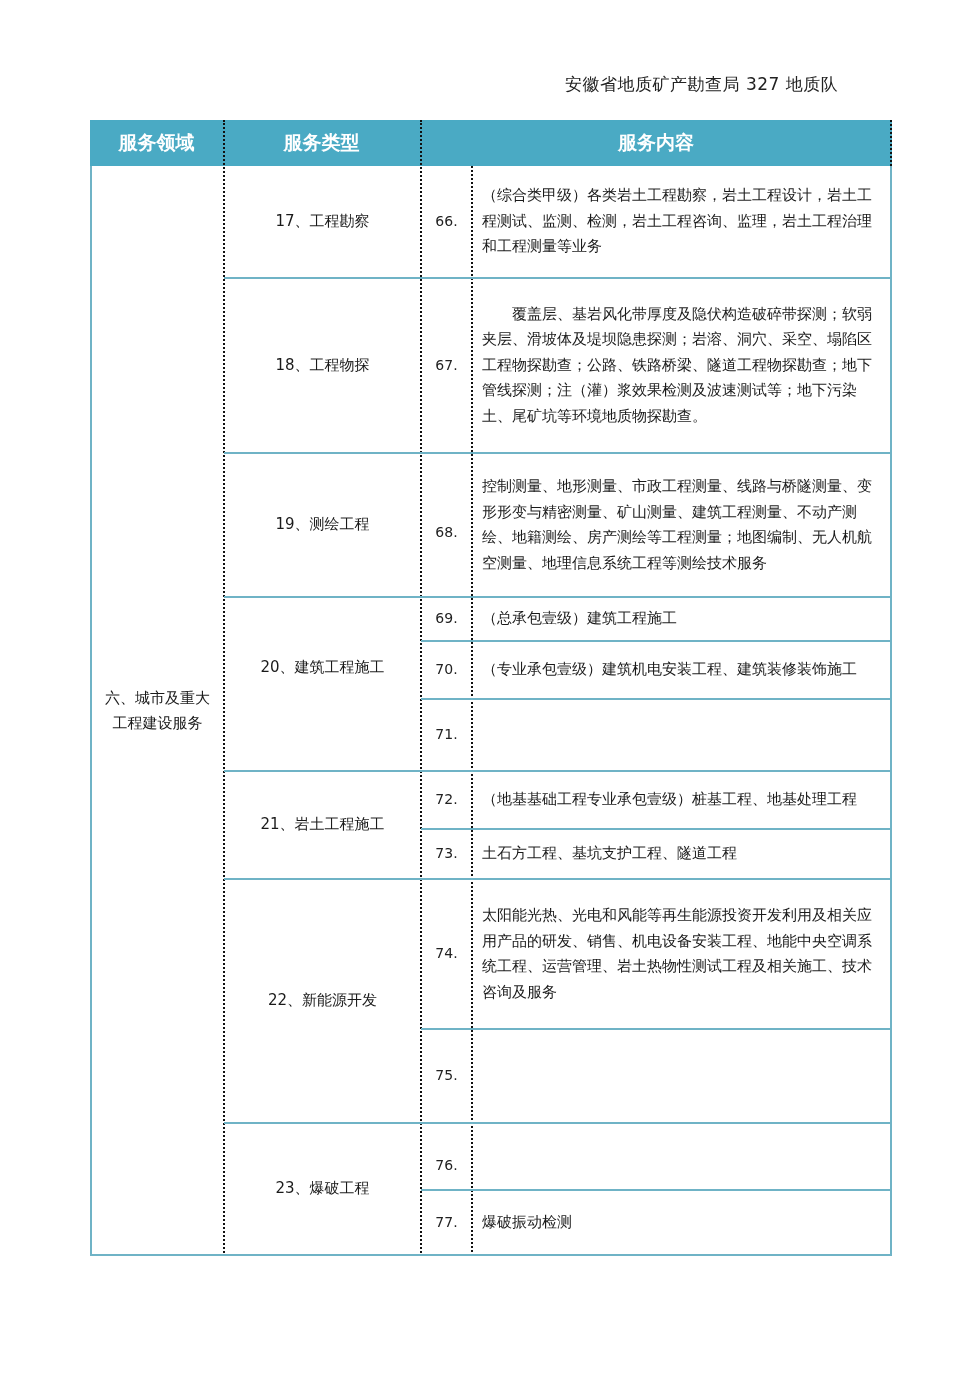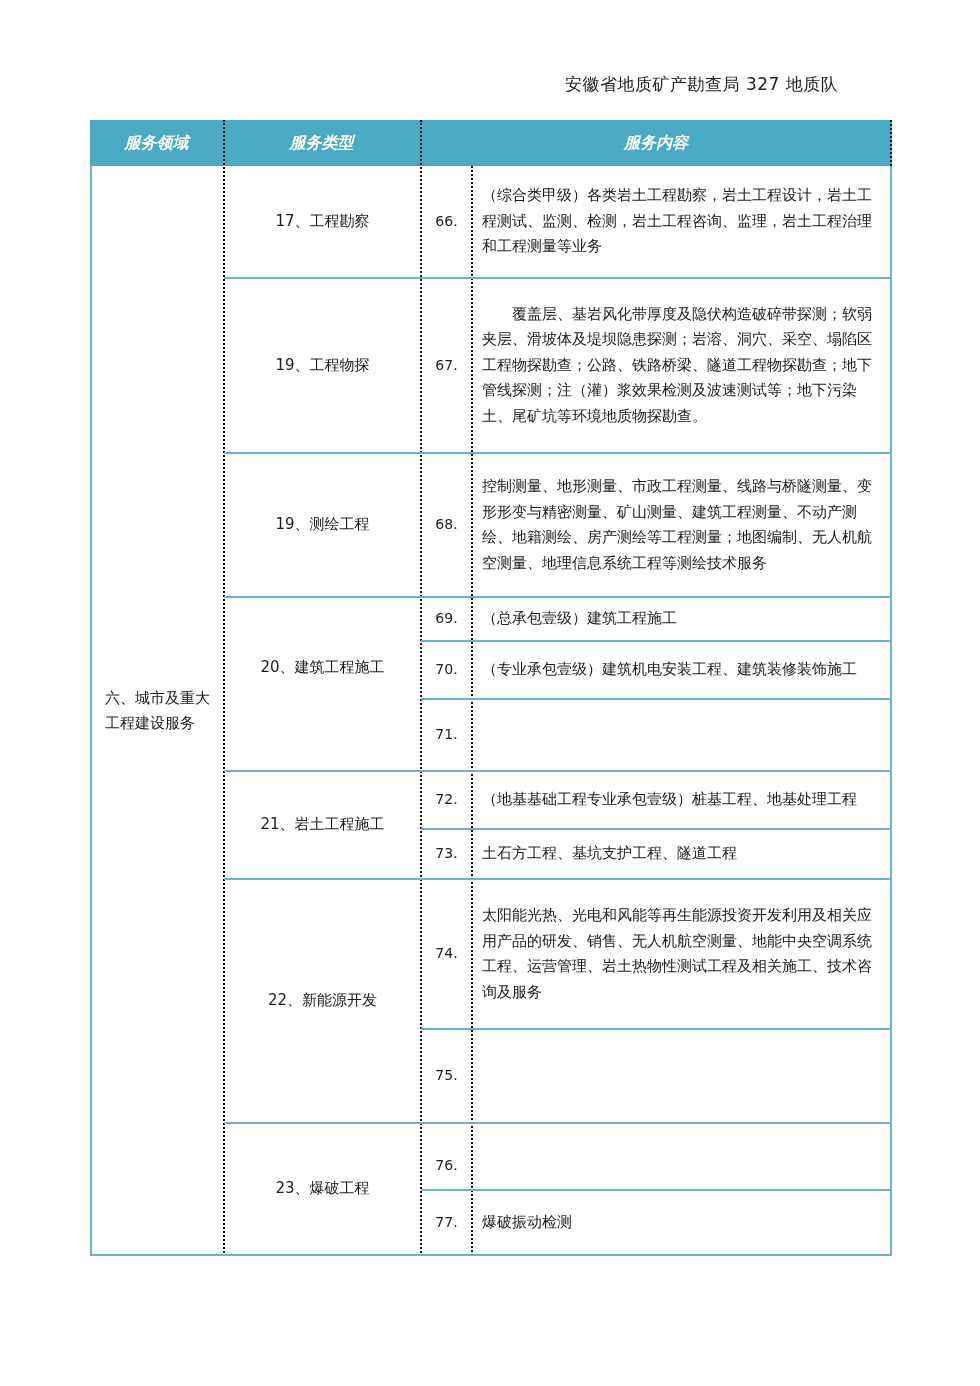--- a/index.html
+++ b/index.html
@@ -3,28 +3,28 @@
   <meta charset="utf-8">
   <style>
     html, body { margin: 0; padding: 0; background: #ffffff; }
     body { width: 980px; height: 1386px; position: relative; overflow: hidden;
            font-family: "DejaVu Sans", "Liberation Sans", sans-serif; color: #1a1a1a; }
     .org { position: absolute; left: 538px; top: 73px; font-size: 17px; color: #222;
            font-family: "DejaVu Sans", sans-serif; letter-spacing: 0.5px; margin-left: 27px; }
     .tbl { position: absolute; left: 90px; top: 120px; width: 802px; height: 1136px; }
     .hdr { position: absolute; left: 0; top: 0; width: 802px; height: 46px; background: #4aaac4; }
     .hcell { position: absolute; top: 0; height: 46px; display: flex; align-items: center;
-             justify-content: center; color: #ffffff; font-weight: bold; font-size: 16px; font-style: italic; }
+             justify-content: center; color: #ffffff; font-weight: bold; font-size: 19px; }
     .vdot { position: absolute; width: 0; border-left: 2px dotted #111; }
     .hline { position: absolute; height: 0; border-top: 2px solid #6fb3c6; }
     .outer-l { position: absolute; left: 0; top: 46px; width: 0; height: 1090px; border-left: 2px solid #6fb3c6; }
     .outer-r { position: absolute; left: 800px; top: 46px; width: 0; height: 1090px; border-left: 2px solid #6fb3c6; }
     .outer-b { position: absolute; left: 0; top: 1134px; width: 802px; height: 0; border-top: 2px solid #6fb3c6; }
     .cell { position: absolute; display: flex; align-items: center; font-size: 15px; line-height: 25.5px; }
-    .center { justify-content: center; text-align: left; }
+    .center { justify-content: center; text-align: center; }
     .num { justify-content: center; font-size: 14px; color: #222; }
     .content { padding: 0 8px 0 9px; box-sizing: border-box; }
     .content span { display: block; }
     .indent { text-indent: 2em; }
   </style>
 </head>
 <body>
 
 <div class="org">安徽省地质矿产勘查局 327 地质队</div>
 
@@ -57,30 +57,30 @@
   <div class="hline" style="left:331px;top:520px;width:471px;"></div>
   <div class="hline" style="left:331px;top:578px;width:471px;"></div>
   <div class="hline" style="left:134px;top:650px;width:668px;"></div>
   <div class="hline" style="left:331px;top:708px;width:471px;"></div>
   <div class="hline" style="left:134px;top:758px;width:668px;"></div>
   <div class="hline" style="left:331px;top:908px;width:471px;"></div>
   <div class="hline" style="left:134px;top:1002px;width:668px;"></div>
   <div class="hline" style="left:331px;top:1069px;width:471px;"></div>
 
   <div class="cell center" style="left:135px;top:46px;width:195px;height:111px;">17、工程勘察</div>
-  <div class="cell center" style="left:135px;top:159px;width:195px;height:173px;">19、工程物探</div>
+  <div class="cell center" style="left:135px;top:159px;width:195px;height:173px;">18、工程物探</div>
   <div class="cell center" style="left:135px;top:334px;width:195px;height:142px;">19、测绘工程</div>
   <div class="cell center" style="left:135px;top:478px;width:195px;height:140px;">20、建筑工程施工</div>
   <div class="cell center" style="left:135px;top:652px;width:195px;height:106px;">21、岩土工程施工</div>
   <div class="cell center" style="left:135px;top:760px;width:195px;height:242px;">22、新能源开发</div>
   <div class="cell center" style="left:135px;top:1004px;width:195px;height:130px;">23、爆破工程</div>
 
   <div class="cell num" style="left:332px;top:46px;width:49px;height:111px;">66.</div>
   <div class="cell num" style="left:332px;top:159px;width:49px;height:173px;">67.</div>
-  <div class="cell num" style="left:332px;top:334px;width:49px;height:142px;">68.</div>
+  <div class="cell num" style="left:332px;top:342px;width:49px;height:142px;">68.</div>
   <div class="cell num" style="left:332px;top:478px;width:49px;height:42px;">69.</div>
   <div class="cell num" style="left:332px;top:522px;width:49px;height:56px;">70.</div>
   <div class="cell num" style="left:332px;top:580px;width:49px;height:70px;">71.</div>
   <div class="cell num" style="left:332px;top:652px;width:49px;height:56px;">72.</div>
   <div class="cell num" style="left:332px;top:710px;width:49px;height:48px;">73.</div>
   <div class="cell num" style="left:332px;top:760px;width:49px;height:148px;">74.</div>
   <div class="cell num" style="left:332px;top:910px;width:49px;height:92px;">75.</div>
   <div class="cell num" style="left:332px;top:1004px;width:49px;height:84px;">76.</div>
   <div class="cell num" style="left:332px;top:1071px;width:49px;height:63px;">77.</div>
 
@@ -99,18 +99,18 @@
   <div class="cell content" style="left:383px;top:522px;width:417px;height:56px;">
       <span>（专业承包壹级）建筑机电安装工程、建筑装修装饰施工</span>
     </div>
   <div class="cell content" style="left:383px;top:652px;width:417px;height:56px;">
       <span>（地基基础工程专业承包壹级）桩基工程、地基处理工程</span>
     </div>
   <div class="cell content" style="left:383px;top:710px;width:417px;height:48px;">
       <span>土石方工程、基坑支护工程、隧道工程</span>
     </div>
   <div class="cell content" style="left:383px;top:760px;width:417px;height:148px;">
-      <span>太阳能光热、光电和风能等再生能源投资开发利用及相关应用产品的研发、销售、无人机航空测量、地能中央空调系统工程、运营管理、岩土热物性测试工程及相关施工、技术咨询及服务</span>
+      <span>太阳能光热、光电和风能等再生能源投资开发利用及相关应用产品的研发、销售、机电设备安装工程、地能中央空调系统工程、运营管理、岩土热物性测试工程及相关施工、技术咨询及服务</span>
     </div>
   <div class="cell content" style="left:383px;top:1071px;width:417px;height:63px;">
       <span>爆破振动检测</span>
     </div>
 </div>
 
 </body></html>

